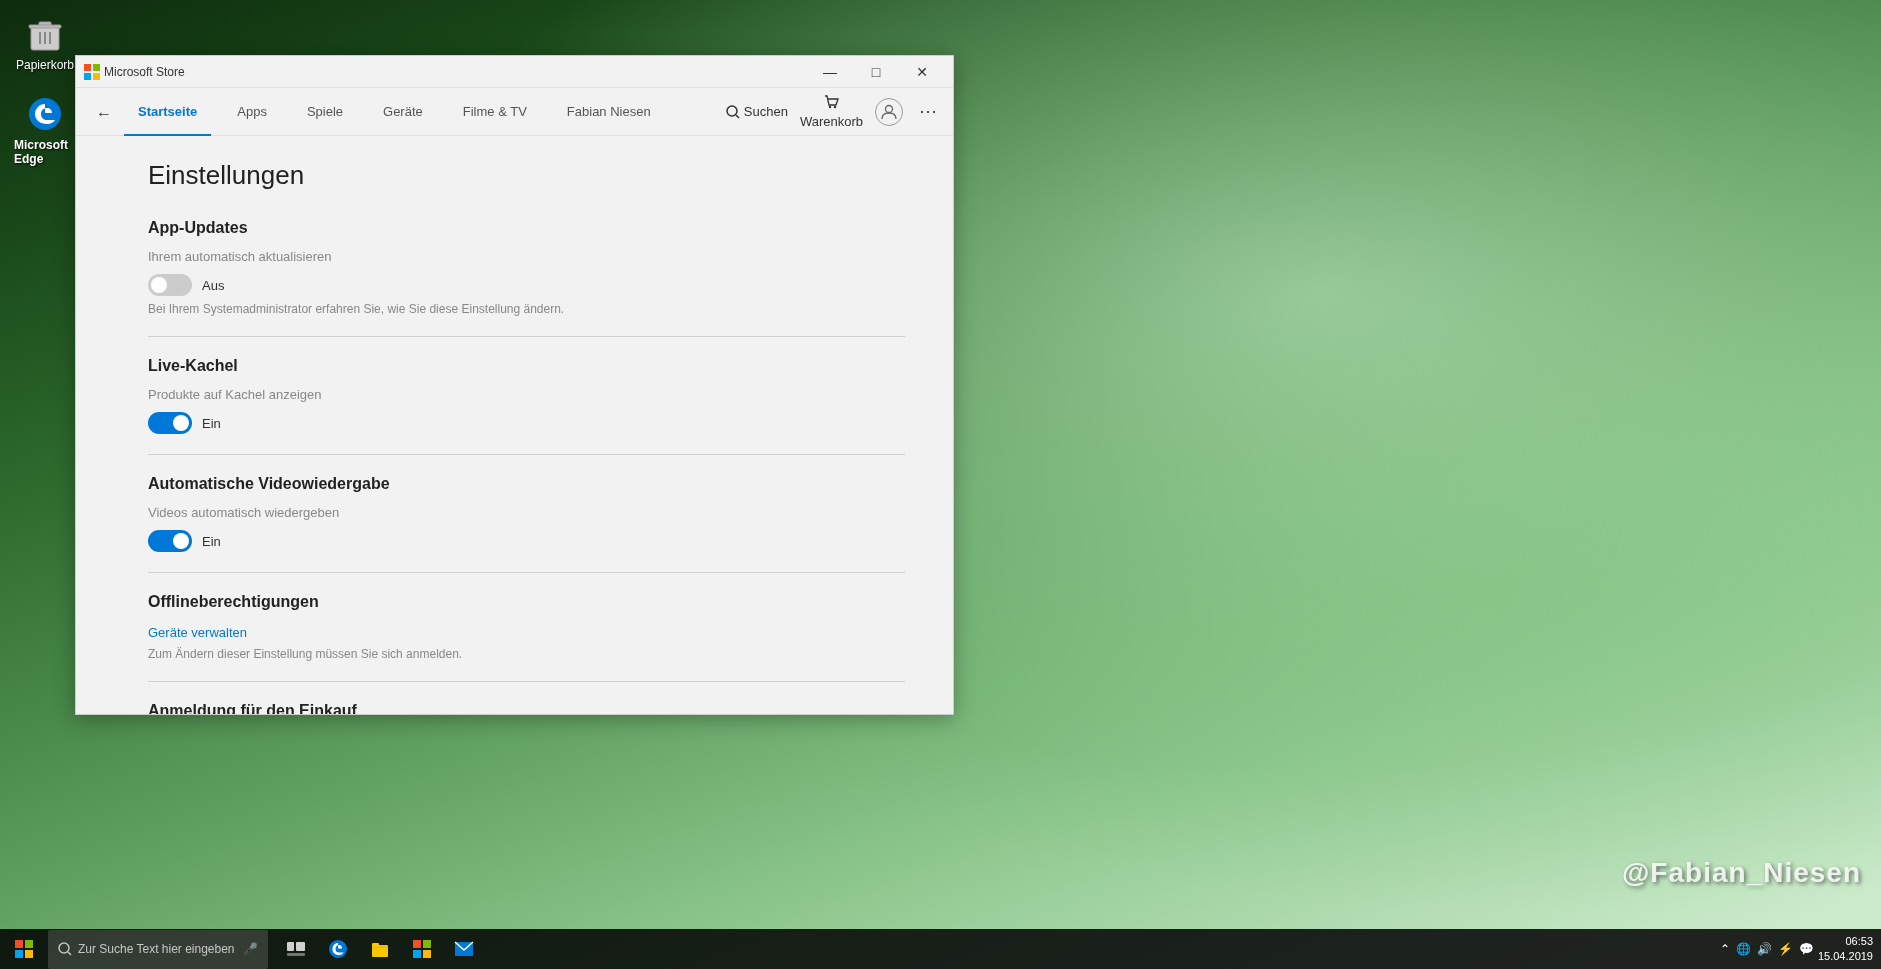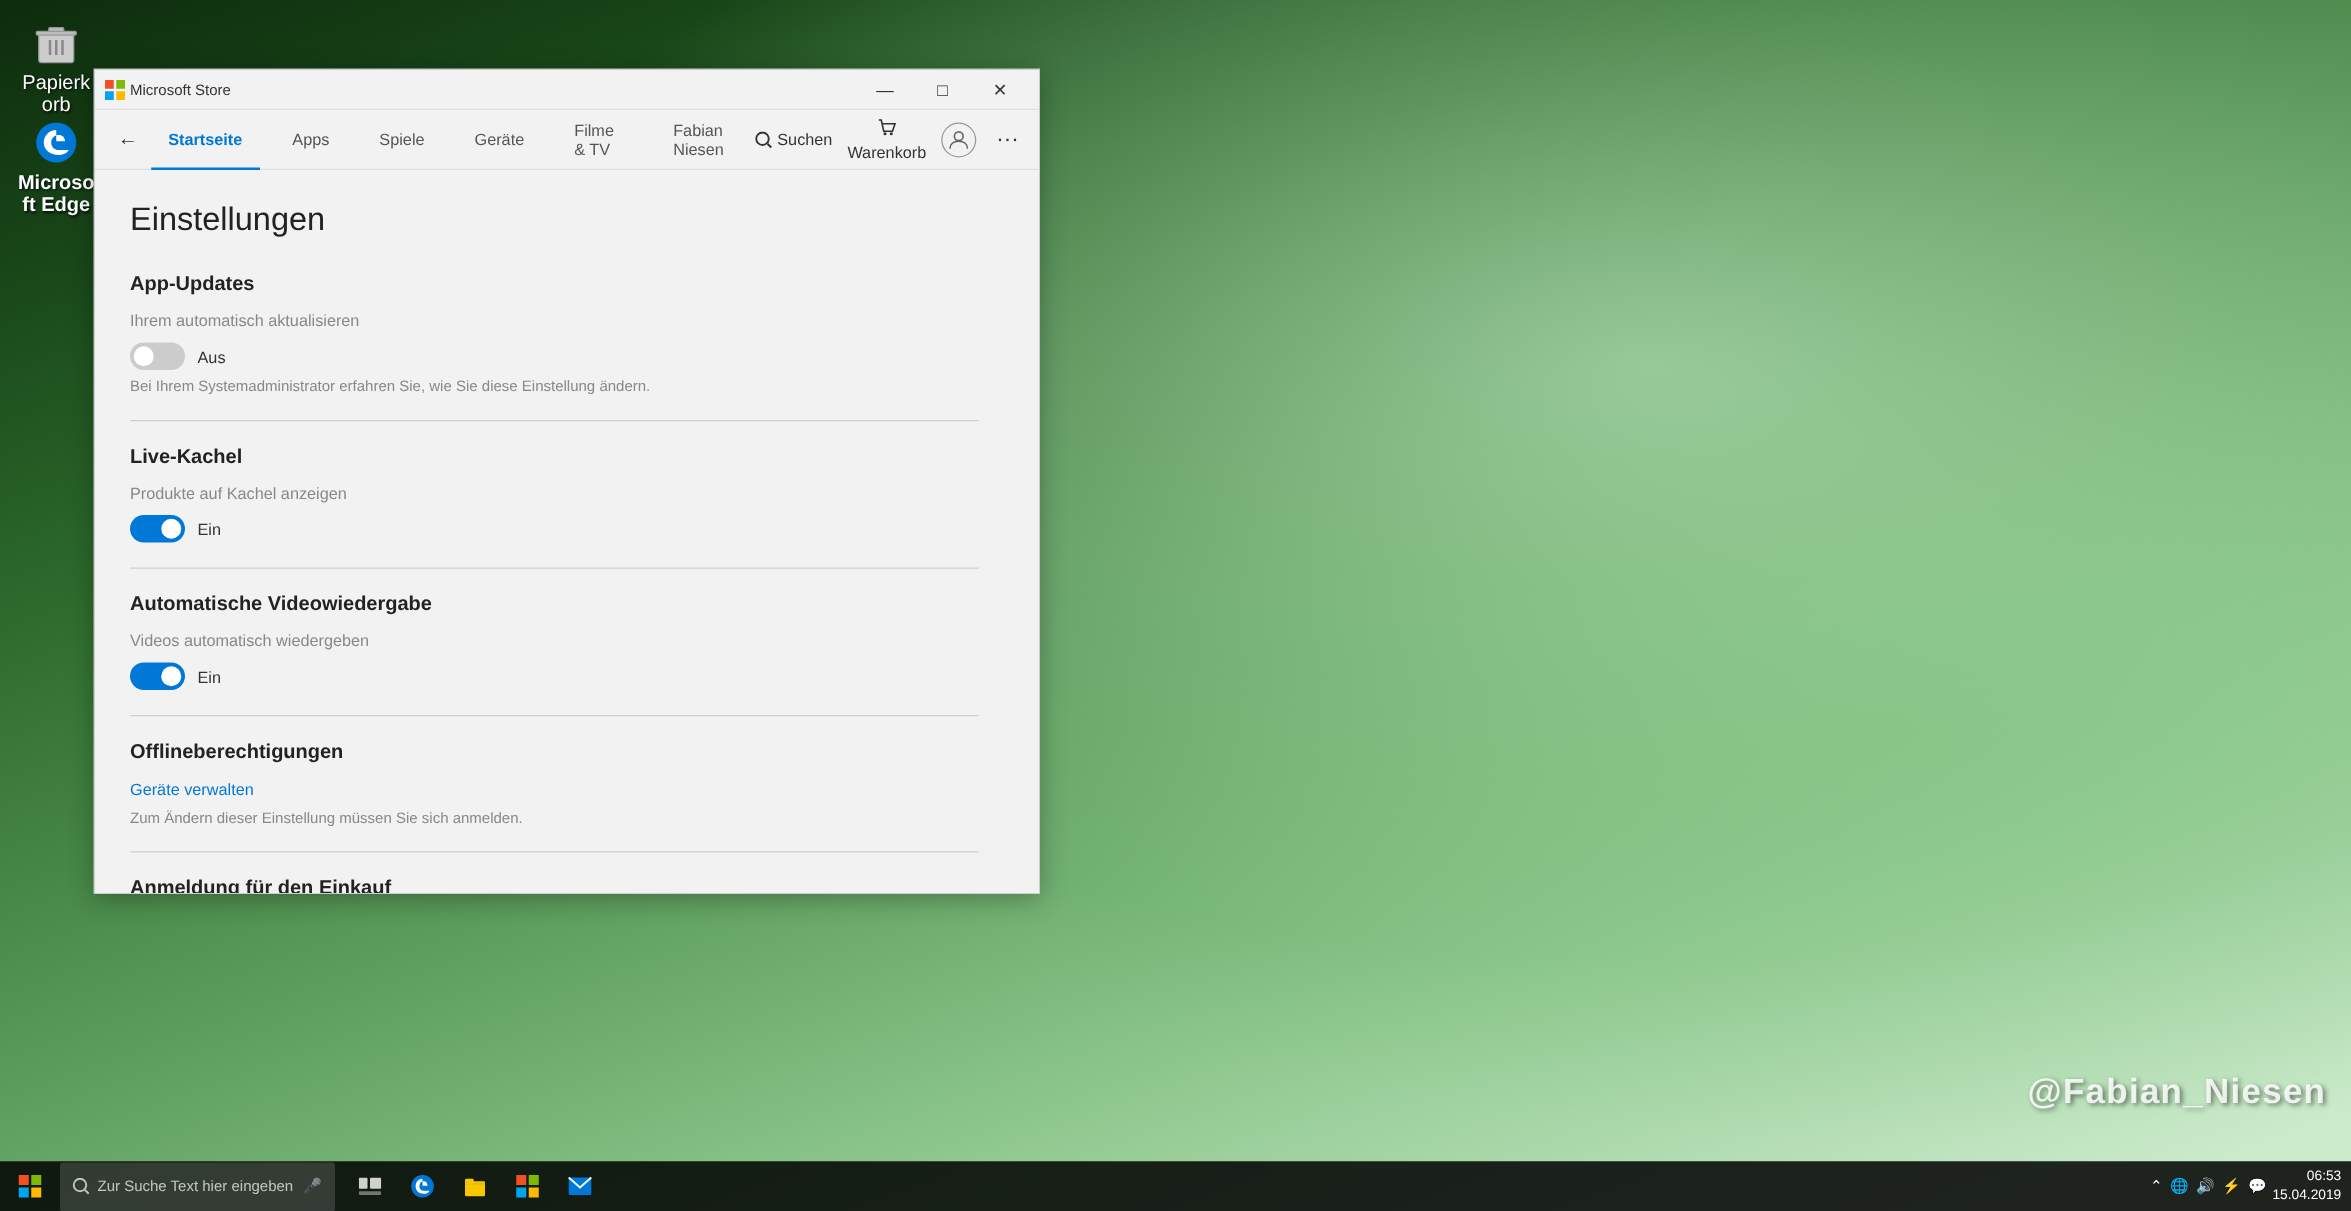--- a/index.html
+++ b/index.html
@@ -47,22 +47,22 @@
     .desktop-icon .icon-img {
       width: 40px;
       height: 40px;
       display: flex;
       align-items: center;
       justify-content: center;
       margin-bottom: 4px;
     }
     .desktop-icon .icon-label {
       color: white;
-      font-size: 16px;
-      text-align: center;
+      font-size: 12px;
+      text-align: left;
       text-shadow: 1px 1px 2px rgba(0,0,0,0.8);
       word-break: break-word;
     }
 
     
     .taskbar {
       position: absolute;
       bottom: 0;
       left: 0;
       right: 0;
@@ -121,21 +121,21 @@
       font-size: 11px;
       text-align: right;
       line-height: 1.4;
     }
 
     
     .window {
       position: absolute;
       top: 55px;
       left: 75px;
-      width: 757px;
+      width: 879px;
       height: 660px;
       background: #f2f2f2;
       border: 1px solid #ccc;
       box-shadow: 0 4px 20px rgba(0,0,0,0.3);
       display: flex;
       flex-direction: column;
       z-index: 50;
     }
 
     .window-titlebar {
@@ -254,21 +254,21 @@
       cursor: pointer;
       font-size: 18px;
       color: #333;
       padding: 0 4px;
     }
 
     
     .content {
       flex: 1;
       overflow-y: auto;
-      padding: 24px 48px 32px 28px;
+      padding: 24px 48px 32px 72px;
       background: #f2f2f2;
     }
 
     .page-title {
       font-size: 26px;
       font-weight: 300;
       color: #222;
       margin-bottom: 28px;
     }
 

